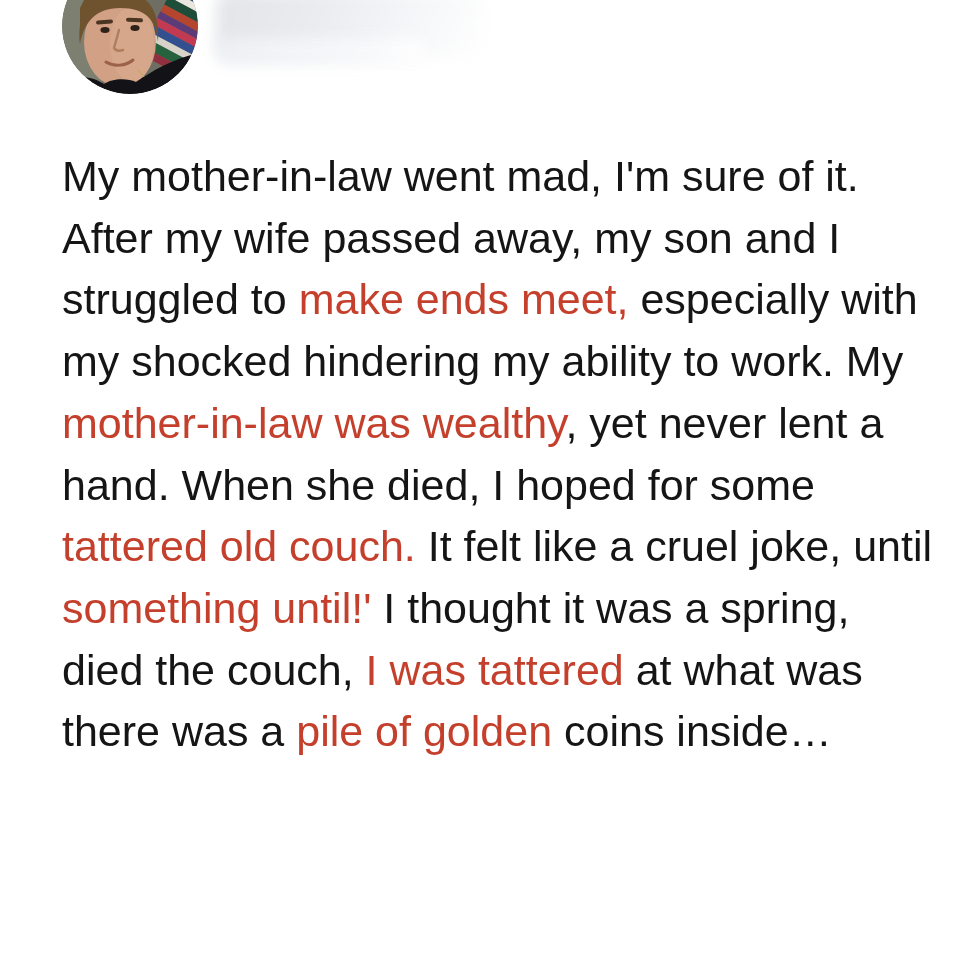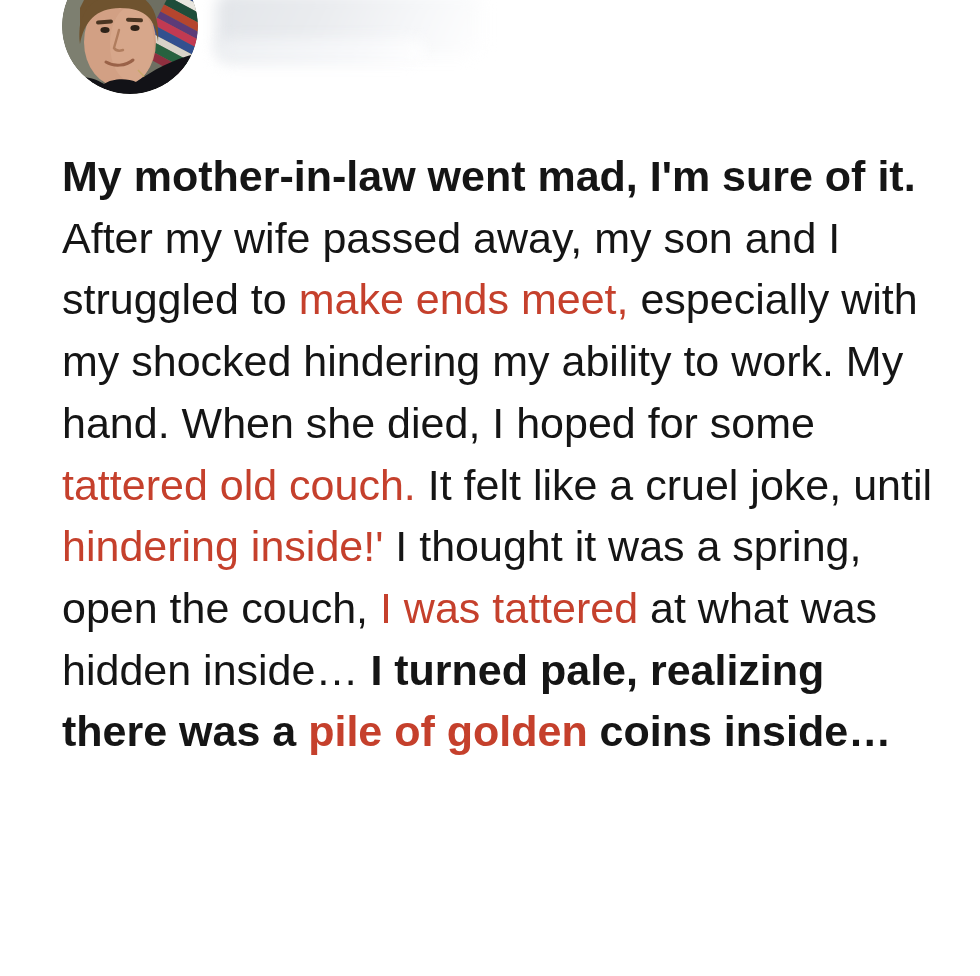--- a/index.html
+++ b/index.html
@@ -49,21 +49,21 @@
   }
   .post-text{
     position:absolute;
     left:62px; top:146px;
     width:900px;
     font-size:43px;
     line-height:61.7px;
     color:var(--text-color);
   }
   .post-text .line{white-space:nowrap;}
-  .post-text .bold{font-weight:bold;}
+  .post-text .bold{font-weight:normal;}
   .post-text .red{color:var(--highlight-color);}
 </style>
 </head>
 <body>
 
 <div class="post-header">
   <div class="avatar" title="">
     <svg viewBox="0 0 136 136" aria-hidden="true">
       <defs>
         <clipPath id="avclip">
@@ -115,19 +115,19 @@
   </div>
   <div class="name-blur"></div>
   <div class="name-blur-2"></div>
 </div>
 
 <div class="post-text">
     <div class="line"><span class="bold">My mother-in-law went mad, I'm sure of it.</span></div>
     <div class="line"><span>After my wife passed away, my son and I</span></div>
     <div class="line"><span>struggled to </span><span class="red">make ends meet,</span><span> especially with</span></div>
     <div class="line"><span>my shocked hindering my ability to work. My</span></div>
+    <div class="line"><span class="red">mother-in-law was wealthy</span><span>, yet never lent a</span></div>
     <div class="line"><span>hand. When she died, I hoped for some</span></div>
     <div class="line"><span class="red">tattered old couch.</span><span> It felt like a cruel joke, until</span></div>
-    <div class="line"><span class="red">hindering inside!'</span><span> I thought it was a spring,</span></div>
-    <div class="line"><span>open the couch, </span><span class="red">I was tattered</span><span> at what was</span></div>
-    <div class="line"><span>hidden inside… </span><span class="bold">I turned pale, realizing</span></div>
+    <div class="line"><span class="red">something until!'</span><span> I thought it was a spring,</span></div>
+    <div class="line"><span>died the couch, </span><span class="red">I was tattered</span><span> at what was</span></div>
     <div class="line"><span class="bold">there was a </span><span class="bold red">pile of golden</span><span class="bold"> coins inside…</span></div>
   </div>
 
 </body></html>

